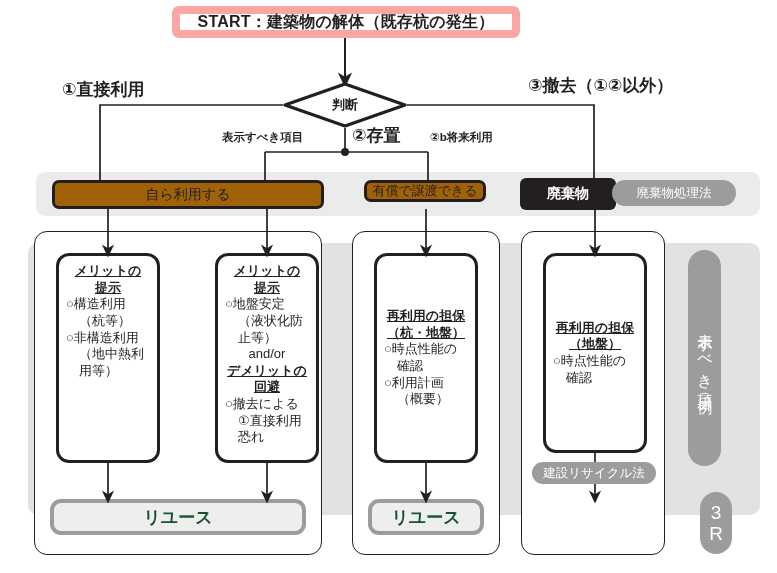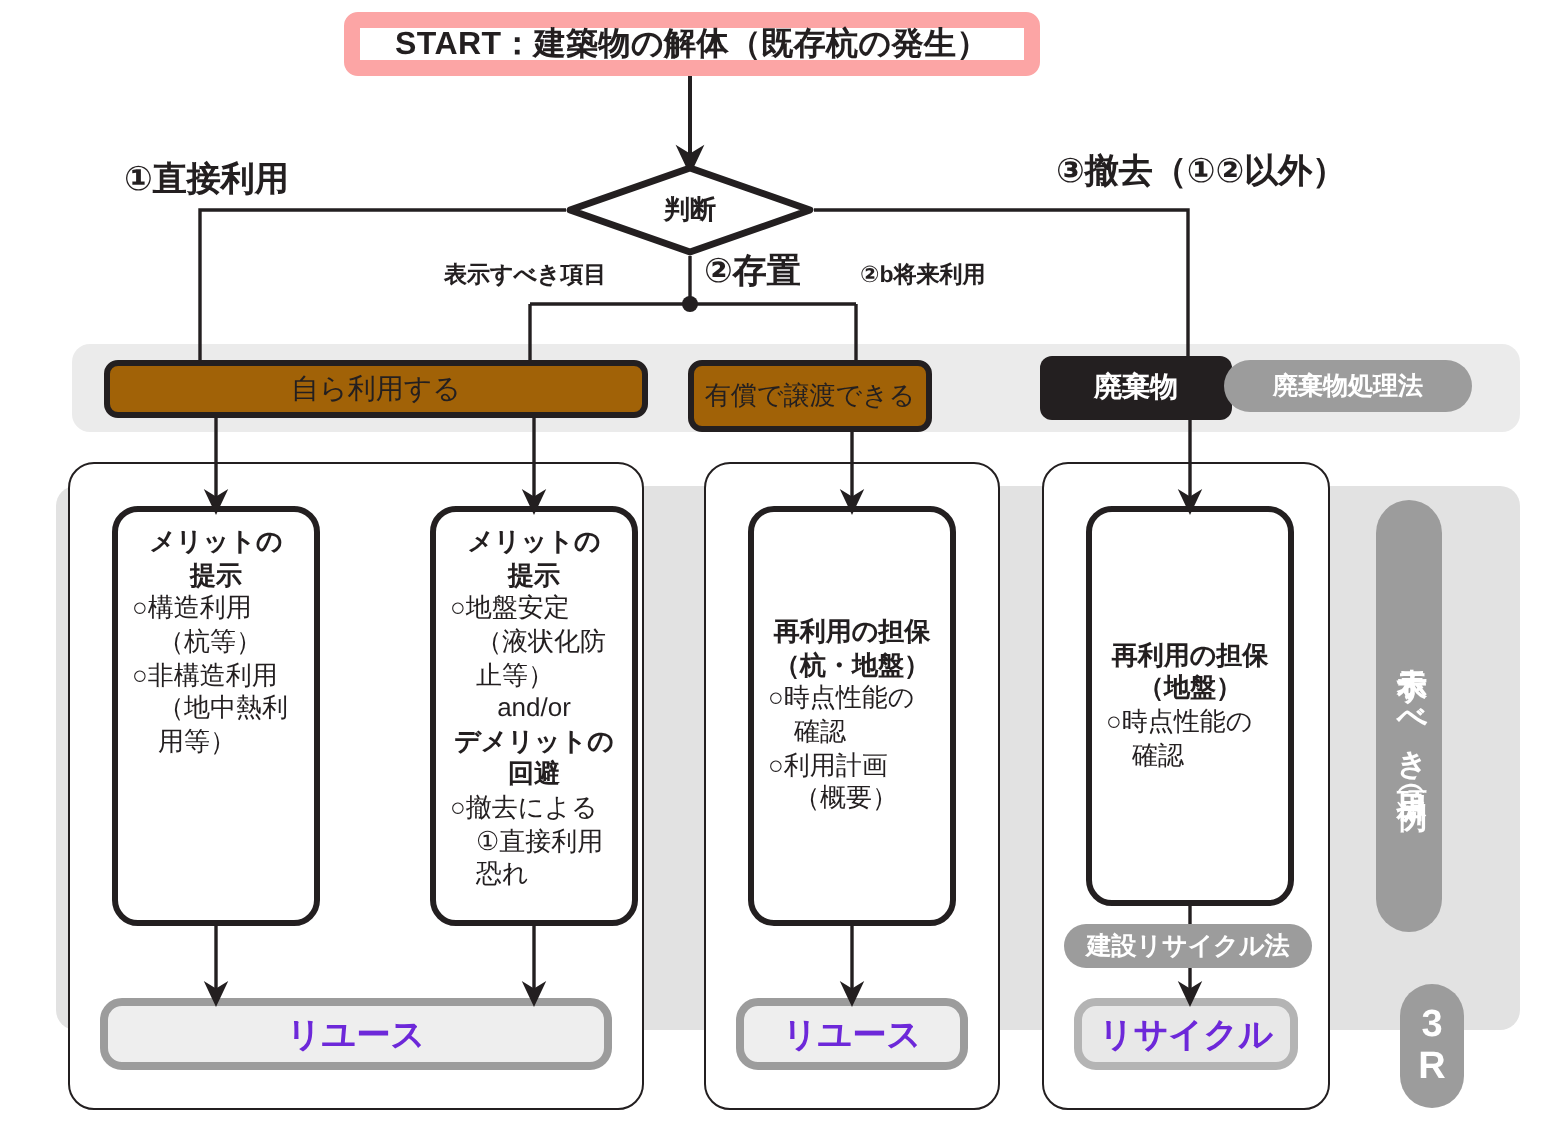--- a/index.html
+++ b/index.html
@@ -51,33 +51,33 @@
     background: #ebebeb; border-radius: 9px; z-index: 5;
   }
 
   
   .rowbox {
     border: 3px solid #231f20; border-radius: 7px; background: #a16207;
     display: flex; align-items: center; justify-content: center;
     font-size: 14px; z-index: 30;
   }
   #box-self { left: 52px; top: 180px; width: 272px; height: 29px; }
-  #box-sale { left: 344px; top: 180px; width: 122px; height: 36px; font-size: 13px; }
+  #box-sale { left: 364px; top: 180px; width: 122px; height: 22px; font-size: 13px; }
   #box-waste {
     left: 520px; top: 178px; width: 96px; height: 32px;
     background: #231f20; color: #fff; border: none; border-radius: 6px;
     font-size: 14px; font-weight: bold; z-index: 30;
     display:flex; align-items:center; justify-content:center; position:absolute;
   }
 
   
   .pill {
     background: #9c9c9c; color: #fff; border-radius: 20px;
     display: flex; align-items: center; justify-content: center;
-    font-weight: bold; z-index: 35;
+    font-weight: normal; z-index: 35;
   }
   #pill-waste-law { left: 612px; top: 180px; width: 124px; height: 26px; font-size: 12.5px; }
   #pill-recycle-law { left: 532px; top: 462px; width: 124px; height: 22px; font-size: 12.5px; }
   #pill-vertical {
     left: 688px; top: 250px; width: 33px; height: 216px;
     font-size: 15px; writing-mode: vertical-rl; text-orientation: upright;
     letter-spacing: 2px; border-radius: 17px;
   }
   #pill-3r {
     left: 700px; top: 492px; width: 32px; height: 62px;
@@ -105,30 +105,30 @@
     border: 3px solid #231f20; border-radius: 13px; background: #fff;
     z-index: 20; padding: 7px 4px 0;
     text-align: center; font-size: 13px; line-height: 1.28;
   }
   #card1 { left: 56px; top: 253px; width: 104px; height: 210px; }
   #card2 { left: 215px; top: 253px; width: 104px; height: 210px; }
   #card3 { left: 374px; top: 253px; width: 104px; height: 210px;
            display:flex; flex-direction:column; justify-content:center; padding-bottom:7px;}
   #card4 { left: 543px; top: 253px; width: 104px; height: 200px;
            display:flex; flex-direction:column; justify-content:center; padding-bottom:7px;}
-  .card .hd { font-weight: bold; }
+  .card .hd { font-weight: bold; text-decoration: underline; }
   .card .it { text-align: left; padding-left: 3px; }
   .card .it .ind { padding-left: 13px; display:block; }
   .card .ctr { text-align: center; }
 
   
   .result {
     border: 4px solid #9c9c9c; border-radius: 11px; background: #eeeeee;
     display: flex; align-items: center; justify-content: center;
-    font-size: 17px; font-weight: bold; color: #6d28d9; z-index: 20;
+    font-size: 17px; font-weight: bold; color: #14532d; z-index: 20;
   }
   #res1 { left: 50px; top: 499px; width: 256px; height: 36px; }
   #res2 { left: 368px; top: 499px; width: 116px; height: 36px; }
   #res3 { left: 537px; top: 499px; width: 112px; height: 36px;
           background:#e8e8e8; border-color:#b4b4b4; }
 
   svg.lines { position:absolute; left:0; top:0; width:777px; height:573px; z-index: 8; }
   svg.lines-top { z-index: 25; }
 </style>
 </head>
@@ -261,15 +261,14 @@
     <div class="hd">再利用の担保</div>
     <div class="hd">（地盤）</div>
     <div class="it">
       <span>○時点性能の</span>
       <span class="ind">確認</span>
     </div>
   </div>
 
   <div class="abs result" id="res1">リユース</div>
   <div class="abs result" id="res2">リユース</div>
-  <div class="abs result" id="res3">リサイクル</div>
 
 </div>
 
 </body></html>

